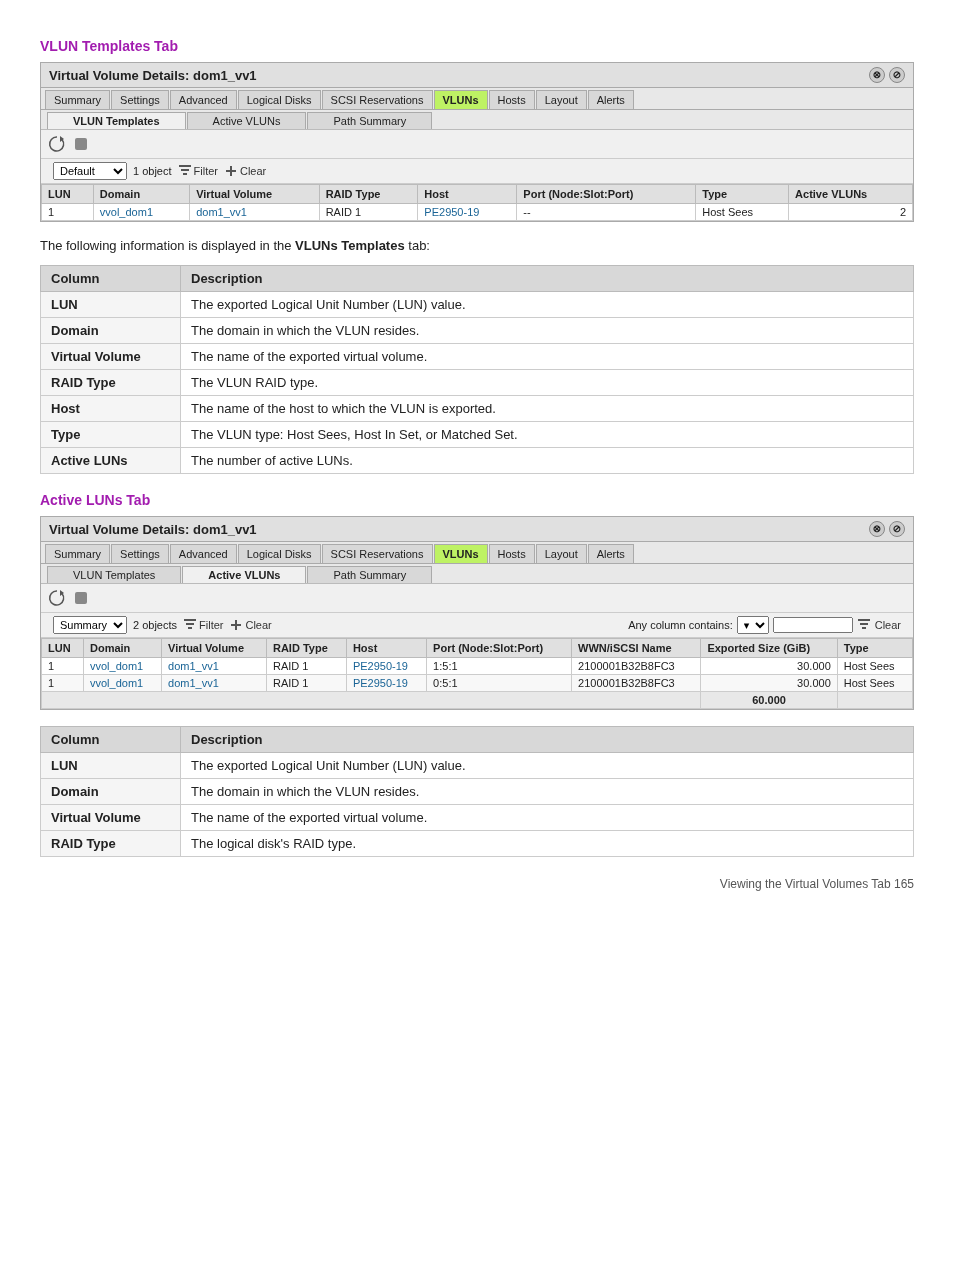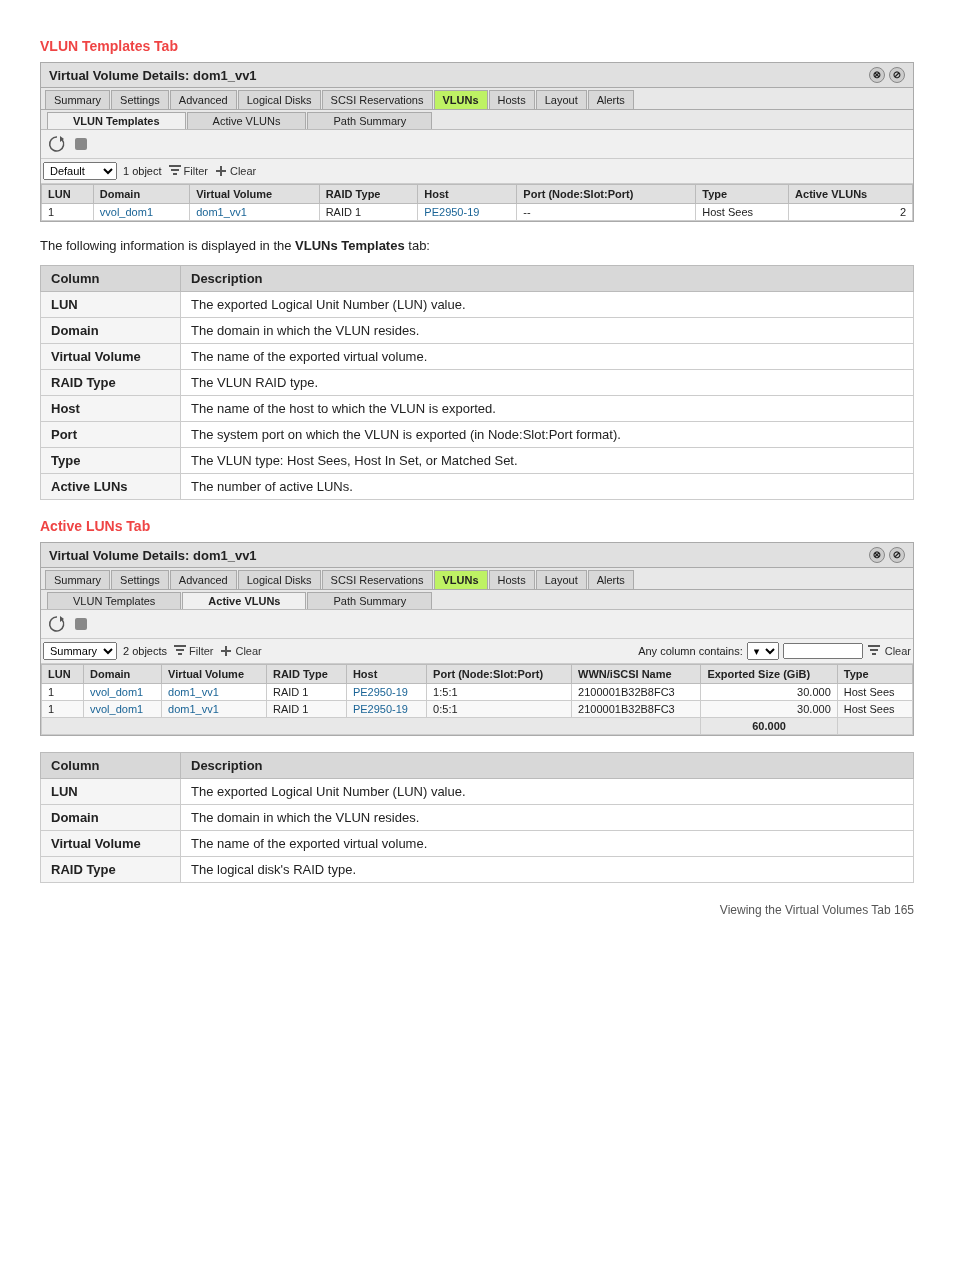--- a/index.html
+++ b/index.html
@@ -6,21 +6,21 @@
     body {
       font-family: Arial, sans-serif;
       font-size: 13px;
       background: #fff;
       color: #222;
       padding: 20px 40px;
     }
 
     
     .section-heading {
-      color: #ef4444;
+      color: #a21caf;
       font-size: 14px;
       font-weight: bold;
       margin-bottom: 8px;
       margin-top: 18px;
     }
 
     
     .window-panel {
       border: 1px solid #aaa;
       background: #f0f0f0;
@@ -110,21 +110,21 @@
       width: 20px;
       height: 20px;
       display: inline-flex;
       align-items: center;
       justify-content: center;
       cursor: pointer;
     }
 
     
     .filter-bar {
-      padding: 3px 2px;
+      padding: 3px 12px;
       display: flex;
       align-items: center;
       gap: 6px;
       background: #f0f0f0;
       border-bottom: 1px solid #ccc;
       font-size: 11px;
     }
     .filter-bar select {
       font-size: 11px;
       padding: 1px 2px;
@@ -351,24 +351,20 @@
     <td>Virtual Volume</td>
     <td>The name of the exported virtual volume.</td>
   </tr>
         <tr>
     <td>RAID Type</td>
     <td>The VLUN RAID type.</td>
   </tr>
         <tr>
     <td>Host</td>
     <td>The name of the host to which the VLUN is exported.</td>
-  </tr>
-        <tr>
-    <td>Port</td>
-    <td>The system port on which the VLUN is exported (in Node:Slot:Port format).</td>
   </tr>
         <tr>
     <td>Type</td>
     <td>The VLUN type: Host Sees, Host In Set, or Matched Set.</td>
   </tr>
         <tr>
     <td>Active LUNs</td>
     <td>The number of active LUNs.</td>
   </tr>
       </tbody>

